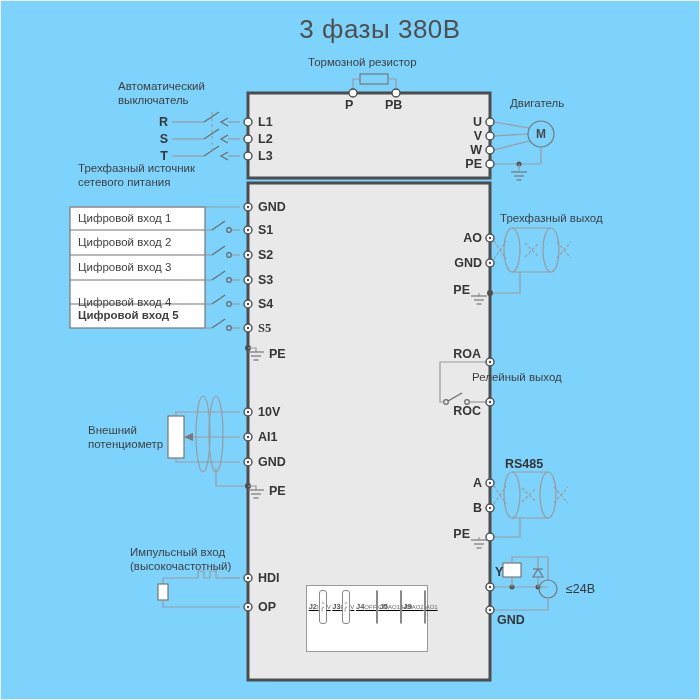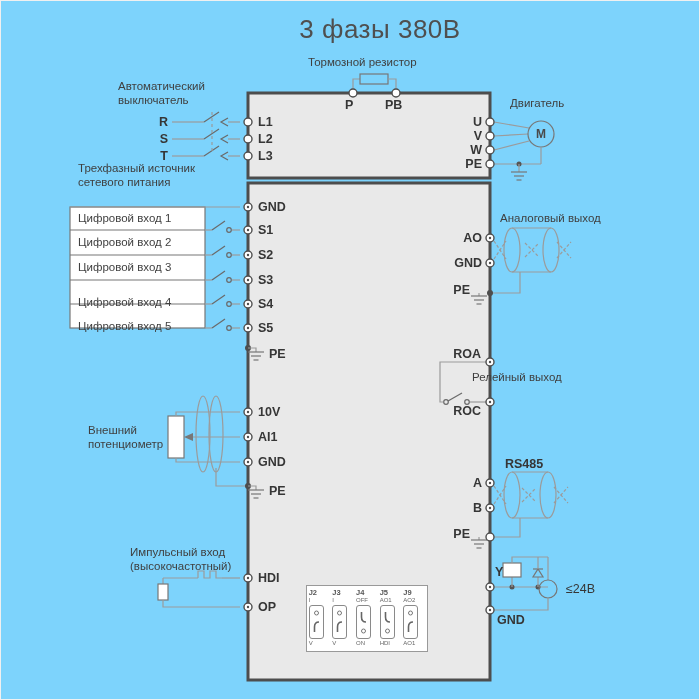--- a/index.html
+++ b/index.html
@@ -9,21 +9,21 @@
   .lbl{position:absolute;color:#3f3f3f;font-size:11.5px;line-height:13.5px;white-space:pre-line;}
   .term{position:absolute;color:#363636;font-size:12.5px;font-weight:bold;transform:translateY(-50%);white-space:nowrap;}
   .ralign{text-align:right;}
   .calign{text-align:left;}
   #title{position:absolute;left:250px;top:14px;width:260px;text-align:center;
          font-size:26px;color:#4f4f4f;letter-spacing:0.5px;}
   .mlabel{position:absolute;color:#4a4a4a;font-size:12px;font-weight:bold;transform:translate(-50%,-50%);}
   
   #dipblock{position:absolute;left:306px;top:585px;width:122px;height:67px;background:#fff;
             border:1px solid #999;display:flex;justify-content:space-evenly;align-items:flex-start;box-sizing:border-box;padding-top:3px;}
-  .dipcol{display:flex;flex-direction:column;width:22px;}
+  .dipcol{display:flex;flex-direction:row;align-items:center;width:22px;text-decoration:underline;}
   .dipname{font-size:7.5px;color:#555;font-weight:bold;line-height:8px;}
   .diptop,.dipbot{font-size:6px;color:#666;line-height:7px;}
   .dipsw{width:13px;height:32px;border:1px solid #8a8a8a;border-radius:3px;background:#fff;margin:1px 0;}
 </style>
 </head>
 <body>
 
 <div id="stage">
 
   <svg id="wires" viewBox="0 0 700 700">
@@ -313,42 +313,42 @@
   <span class="term ralign" style="right:218px;top:164px;">PE</span>
 
   <div class="lbl" style="left:510px;top:97px;width:80px;">Двигатель</div>
   <span class="mlabel" style="left:541px;top:134px;">M</span>
 
   <span class="term" style="left:258px;top:207px;">GND</span>
   <span class="term" style="left:258px;top:230px;">S1</span>
   <span class="term" style="left:258px;top:255px;">S2</span>
   <span class="term" style="left:258px;top:280px;">S3</span>
   <span class="term" style="left:258px;top:304px;">S4</span>
-  <span class="term" style="left:258px;top:328px;">S5</span>
+  <span class="term" style="left:258px;top:328px;font-family:Liberation Serif, serif;">S5</span>
   <span class="term" style="left:269px;top:354px;">PE</span>
 
   <div class="lbl" style="left:78px;top:212px;width:125px;">Цифровой вход 1</div>
   <div class="lbl" style="left:78px;top:236px;width:125px;">Цифровой вход 2</div>
   <div class="lbl" style="left:78px;top:261px;width:125px;">Цифровой вход 3</div>
   <div class="lbl" style="left:78px;top:296px;width:125px;">Цифровой вход 4</div>
-  <div class="lbl" style="left:78px;top:320px;width:125px;">Цифровой вход 5</div>
+  <div class="lbl" style="left:78px;top:309px;width:125px;font-weight:bold;">Цифровой вход 5</div>
 
   <div class="lbl calign" style="left:88px;top:424px;width:75px;">Внешний
 потенциометр</div>
   <span class="term" style="left:258px;top:412px;">10V</span>
   <span class="term" style="left:258px;top:437px;">AI1</span>
   <span class="term" style="left:258px;top:462px;">GND</span>
   <span class="term" style="left:269px;top:491px;">PE</span>
 
   <div class="lbl calign" style="left:130px;top:546px;width:112px;">Импульсный вход
 (высокочастотный)</div>
   <span class="term" style="left:258px;top:578px;">HDI</span>
   <span class="term" style="left:258px;top:607px;">OP</span>
 
-  <div class="lbl" style="left:500px;top:212px;width:115px;">Аналоговый выход</div>
+  <div class="lbl" style="left:500px;top:212px;width:115px;">Трехфазный выход</div>
   <span class="term ralign" style="right:218px;top:238px;">AO</span>
   <span class="term ralign" style="right:218px;top:263px;">GND</span>
   <span class="term ralign" style="right:230px;top:290px;">PE</span>
 
   <span class="term ralign" style="right:219px;top:354px;">ROA</span>
   <span class="term ralign" style="right:219px;top:411px;">ROC</span>
   <div class="lbl" style="left:472px;top:371px;width:110px;">Релейный выход</div>
 
   <div class="lbl calign" style="left:505px;top:458px;width:70px;font-weight:bold;color:#363636;font-size:12.5px;">RS485</div>
   <span class="term ralign" style="right:218px;top:483px;">A</span>

